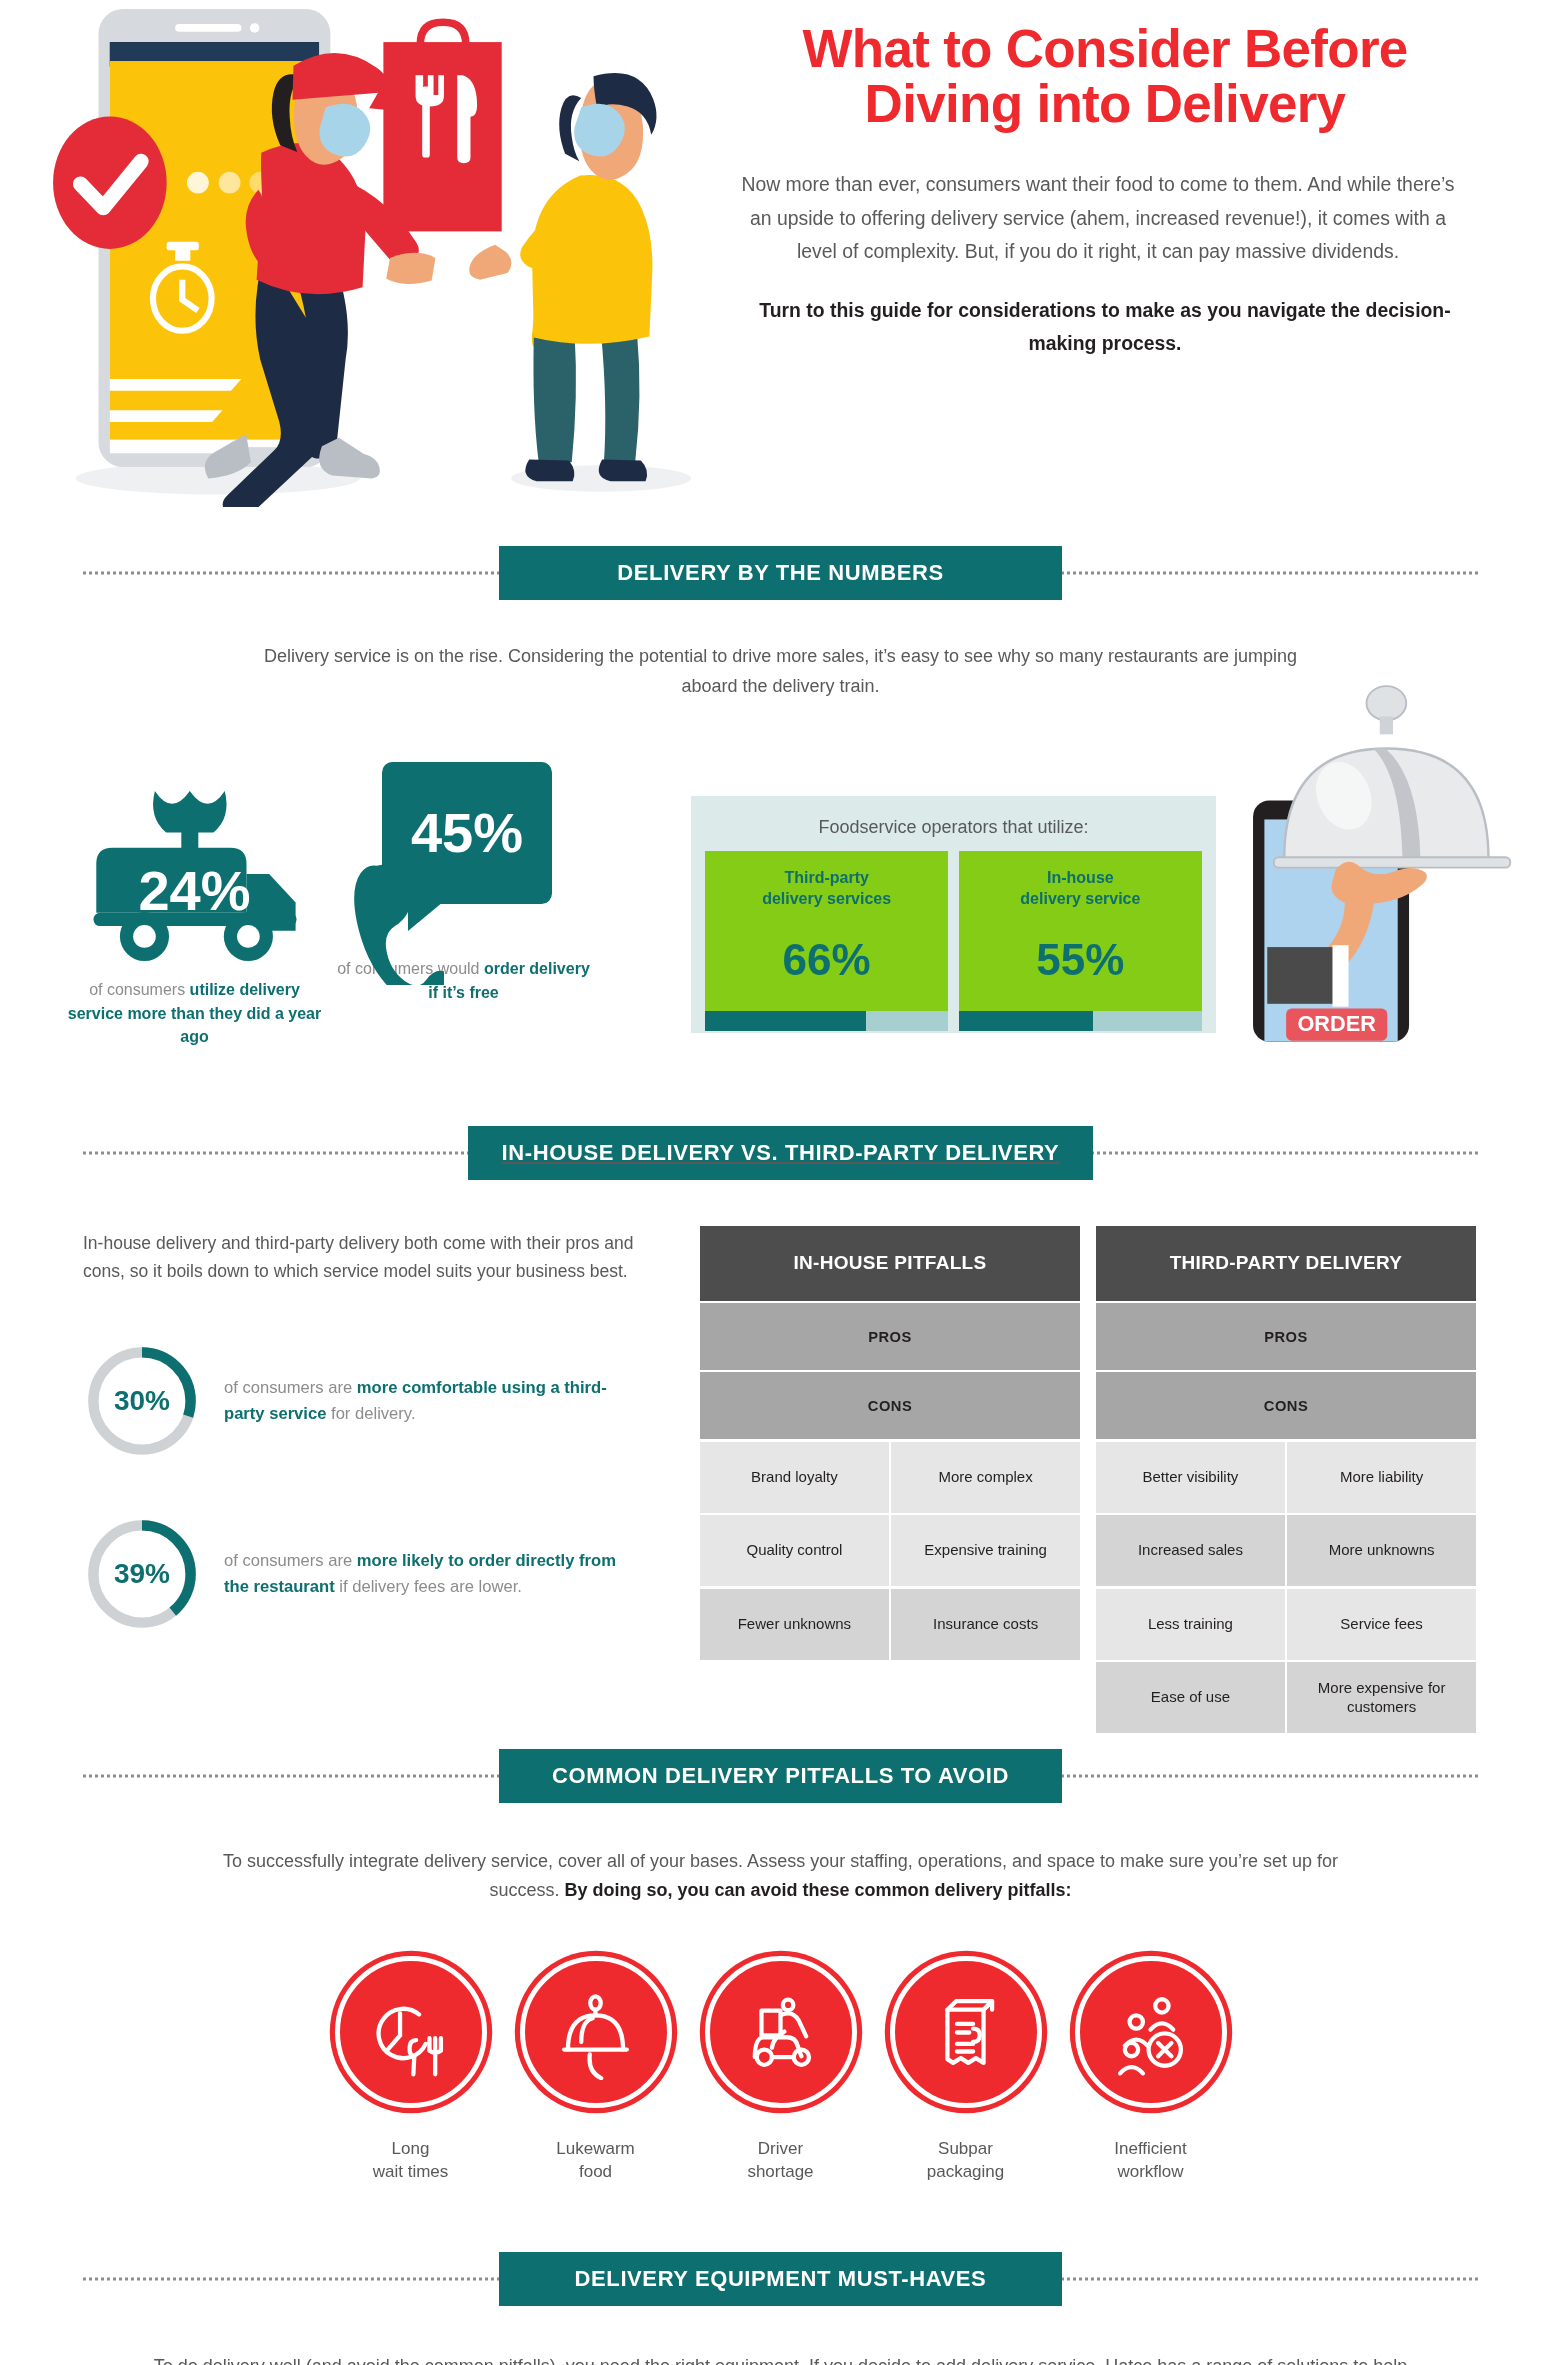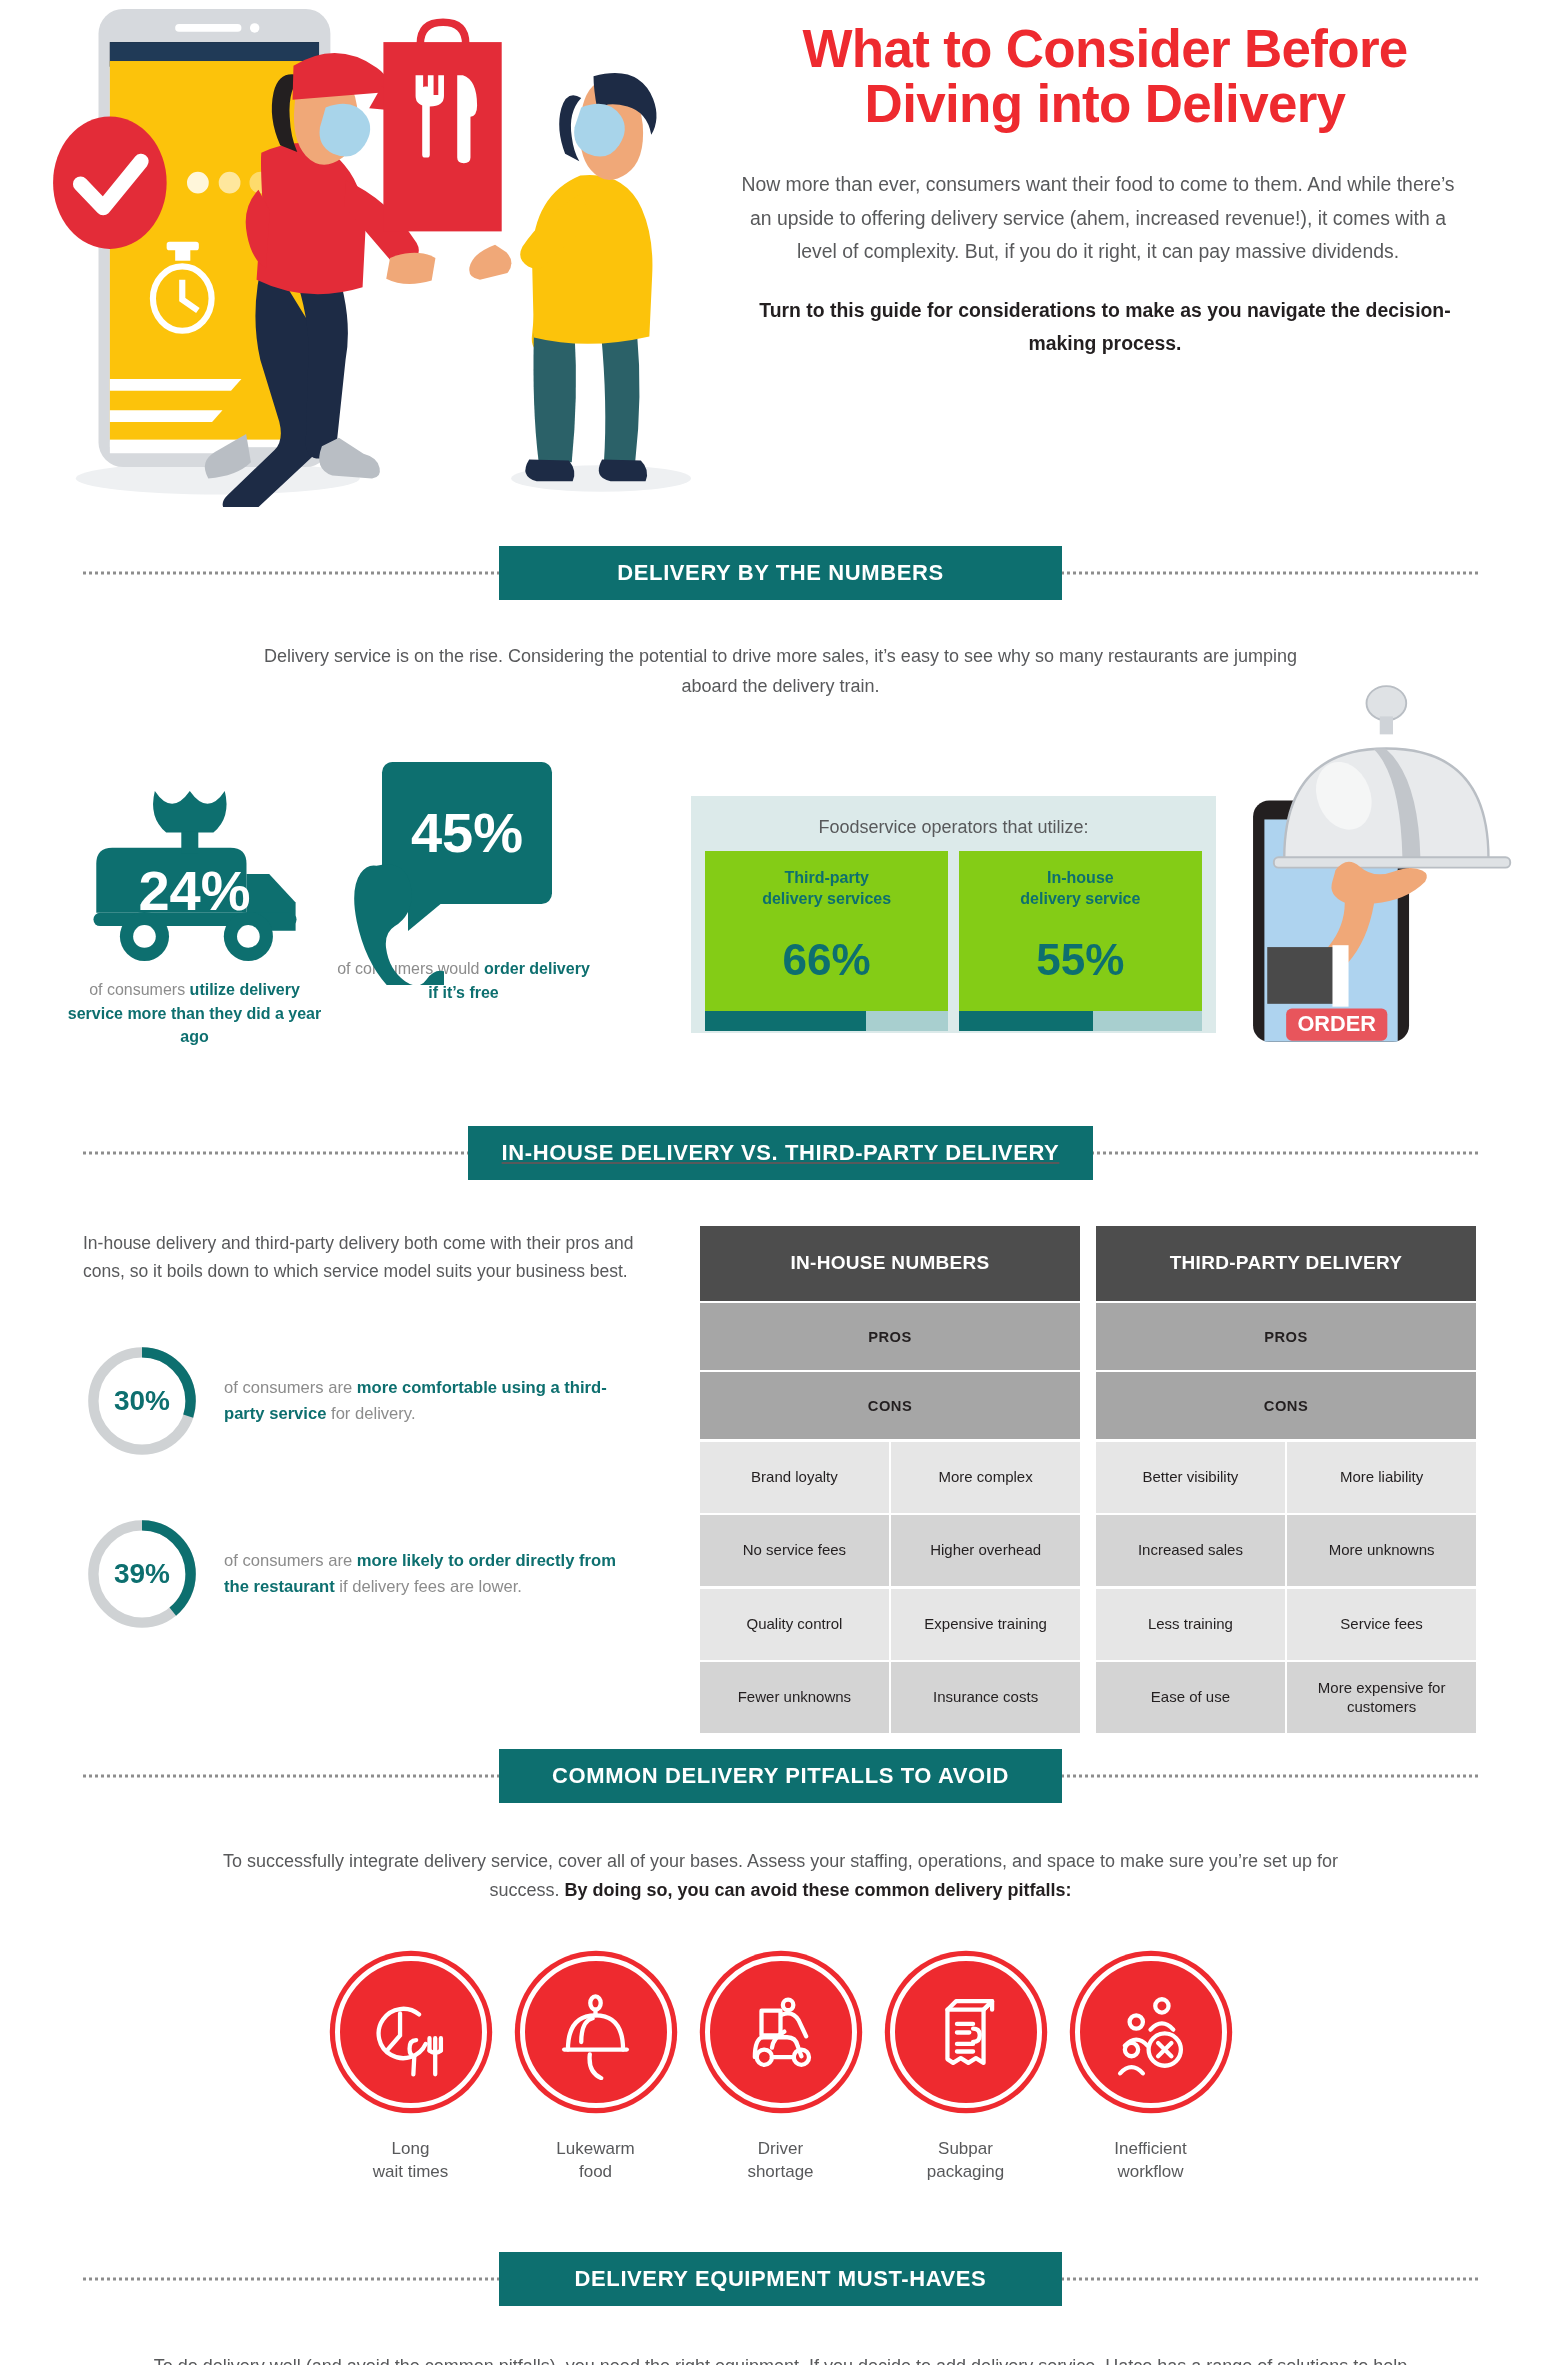--- a/index.html
+++ b/index.html
@@ -338,32 +338,28 @@
           </div>
           <div class="donut-cap">
             <span>of consumers are </span><b>more likely to order directly from the restaurant</b><span> if delivery fees are lower.</span>
           </div>
         </div>
       </div>
 
       <div class="cmp-tables">
 
         <div class="cmp-tbl">
-          <div class="tbl-head">IN-HOUSE NUMBERS</div>
+          <div class="tbl-head">IN-HOUSE PITFALLS</div>
           <div class="tbl-sub">
             <div>PROS</div>
             <div>CONS</div>
           </div>
           <div class="tbl-row odd">
             <div>Brand loyalty</div>
             <div>More complex</div>
-          </div>
-          <div class="tbl-row even">
-            <div>No service fees</div>
-            <div>Higher overhead</div>
           </div>
           <div class="tbl-row odd">
             <div>Quality control</div>
             <div>Expensive training</div>
           </div>
           <div class="tbl-row even">
             <div>Fewer unknowns</div>
             <div>Insurance costs</div>
           </div>
         </div>

